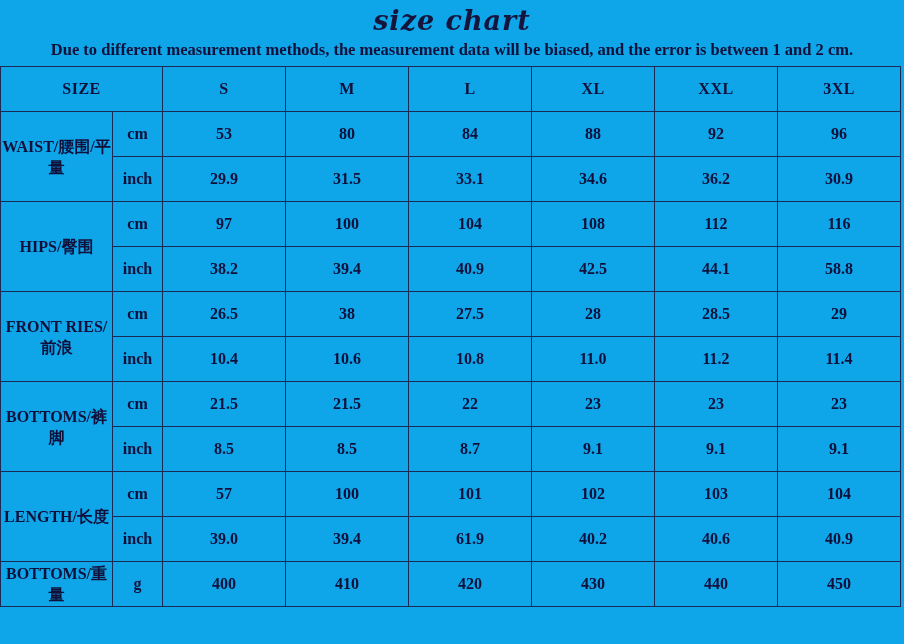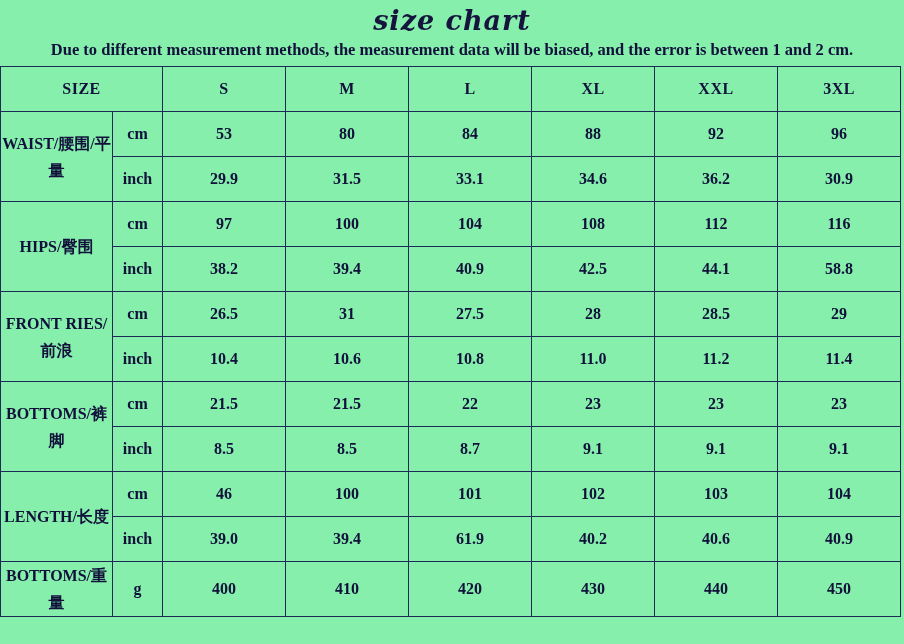--- a/index.html
+++ b/index.html
@@ -10,21 +10,21 @@
     width: 904px;
     height: 644px;
     background: #5a8fd0;
     font-family: "Liberation Serif", serif;
     color: #11113a;
     overflow: hidden;
   }
   .sheet {
     width: 904px;
     height: 644px;
-    background: #86efac;
+    background: #0ea5e9;
     position: relative;
     box-sizing: border-box;
   }
   .title {
     text-align: center;
     font-family: "DejaVu Serif", serif;
     font-style: italic;
     font-size: 27px;
     font-weight: bold;
     color: #14143c;
@@ -57,21 +57,21 @@
     padding: 0;
     height: 44px;
   }
   th.hdr {
     font-size: 16px;
     letter-spacing: 0.5px;
     height: 38px;
   }
   td.rowlabel {
     font-size: 15.5px;
-    line-height: 27px;
+    line-height: 21px;
     padding: 0 2px;
   }
   td.unit {
     font-size: 15px;
   }
   td.val {
     font-size: 16px;
   }
   col.c-label { width: 112px; }
   col.c-unit  { width: 50px; }
@@ -147,21 +147,21 @@
         <td class="val">40.9</td>
         <td class="val">42.5</td>
         <td class="val">44.1</td>
         <td class="val">58.8</td>
       </tr>
 
       <tr>
         <td class="rowlabel" rowspan="2">FRONT RIES/前浪</td>
         <td class="unit">cm</td>
         <td class="val">26.5</td>
-        <td class="val">31</td>
+        <td class="val">38</td>
         <td class="val">27.5</td>
         <td class="val">28</td>
         <td class="val">28.5</td>
         <td class="val">29</td>
       </tr>
       <tr>
         <td class="unit">inch</td>
         <td class="val">10.4</td>
         <td class="val">10.6</td>
         <td class="val">10.8</td>
@@ -186,21 +186,21 @@
         <td class="val">8.5</td>
         <td class="val">8.7</td>
         <td class="val">9.1</td>
         <td class="val">9.1</td>
         <td class="val">9.1</td>
       </tr>
 
       <tr>
         <td class="rowlabel" rowspan="2">LENGTH/长度</td>
         <td class="unit">cm</td>
-        <td class="val">46</td>
+        <td class="val">57</td>
         <td class="val">100</td>
         <td class="val">101</td>
         <td class="val">102</td>
         <td class="val">103</td>
         <td class="val">104</td>
       </tr>
       <tr>
         <td class="unit">inch</td>
         <td class="val">39.0</td>
         <td class="val">39.4</td>

